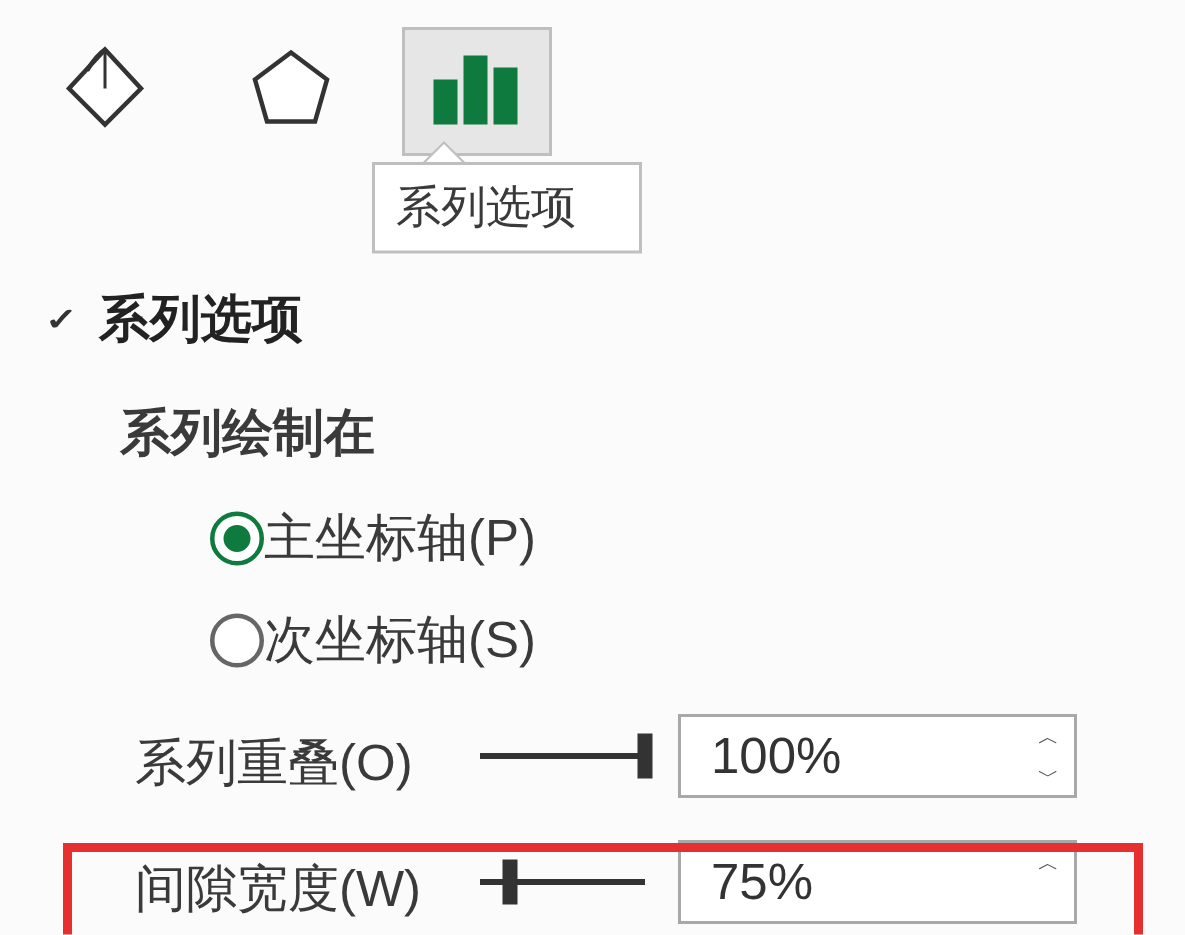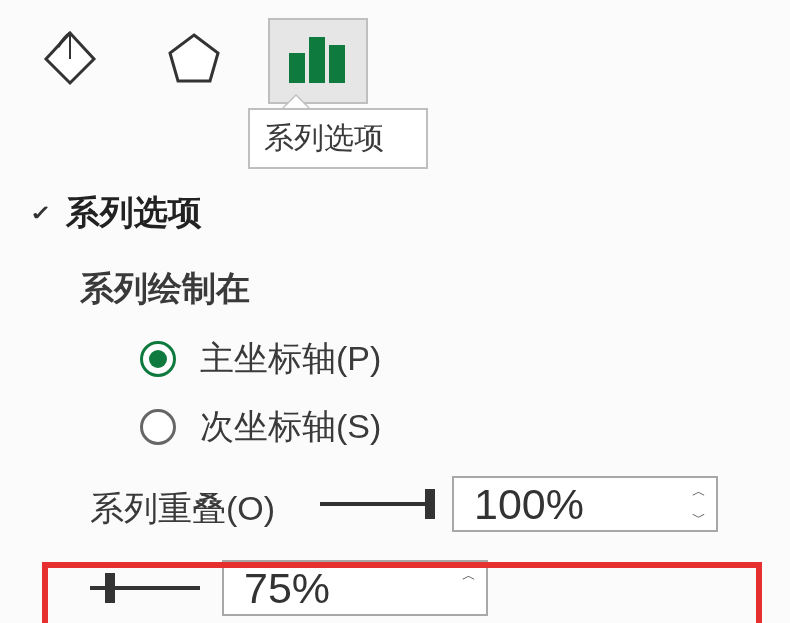--- a/index.html
+++ b/index.html
@@ -87,21 +87,20 @@
   .subheader {
     font-size: 34px;
     color: #3a3a3a;
     margin: 30px 0 24px 50px;
     font-weight: bold;
   }
   .radio-group { margin-left: 110px; }
   .radio-row {
     display: flex;
     align-items: center;
-    gap: 24px;
     font-size: 34px;
     color: #3a3a3a;
     margin-bottom: 22px;
   }
   .radio {
     width: 36px; height: 36px;
     border-radius: 50%;
     border: 3px solid #666;
     position: relative;
     background: #fff;
@@ -154,21 +153,21 @@
     transform: translate(-50%, -50%);
   }
   .value-box {
     display: flex;
     align-items: center;
     border: 2px solid #a8a8a8;
     background: #ffffff;
     height: 56px;
   }
   .value-text {
-    font-size: 43px;
+    font-size: 34px;
     color: #333;
     padding: 0 20px;
     width: 238px;
   }
   .spinners {
     display: flex;
     flex-direction: column;
     justify-content: space-between;
     height: 100%;
     padding: 6px 10px 6px 0;
@@ -253,20 +252,21 @@
     <div class="value-box">
       <div class="value-text">100%</div>
       <div class="spinners">
         <span class="spin">︿</span>
         <span class="spin">﹀</span>
       </div>
     </div>
   </div>
 
   <div class="slider-row" style="margin-top:28px">
+    <div class="slider-label">间隙宽度(W)</div>
     <div class="slider">
       <div class="slider-track"></div>
       <div class="slider-thumb" style="left:18%"></div>
     </div>
     <div class="value-box">
       <div class="value-text">75%</div>
       <div class="spinners">
         <span class="spin">︿</span>
         <span class="spin" style="visibility:hidden">﹀</span>
       </div>

